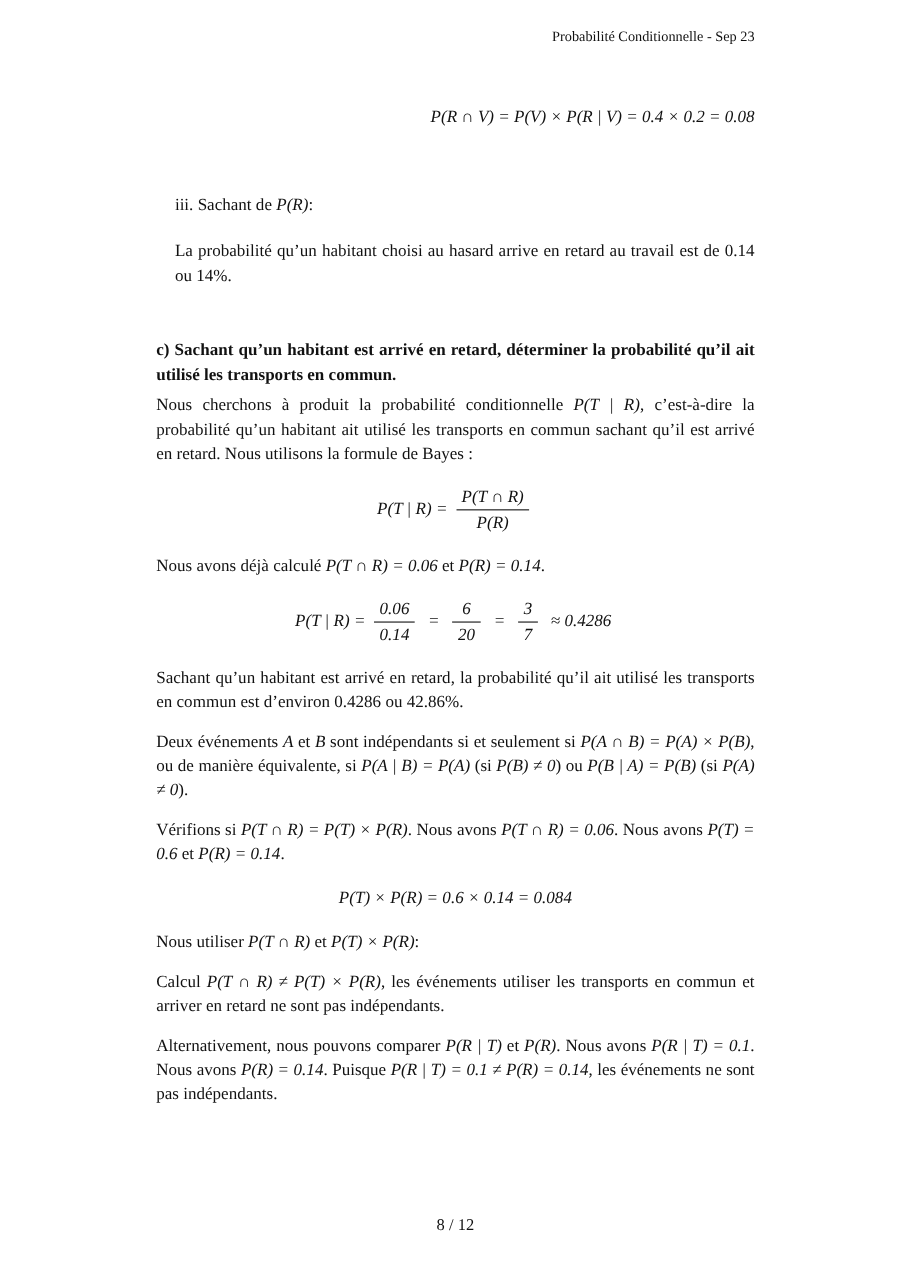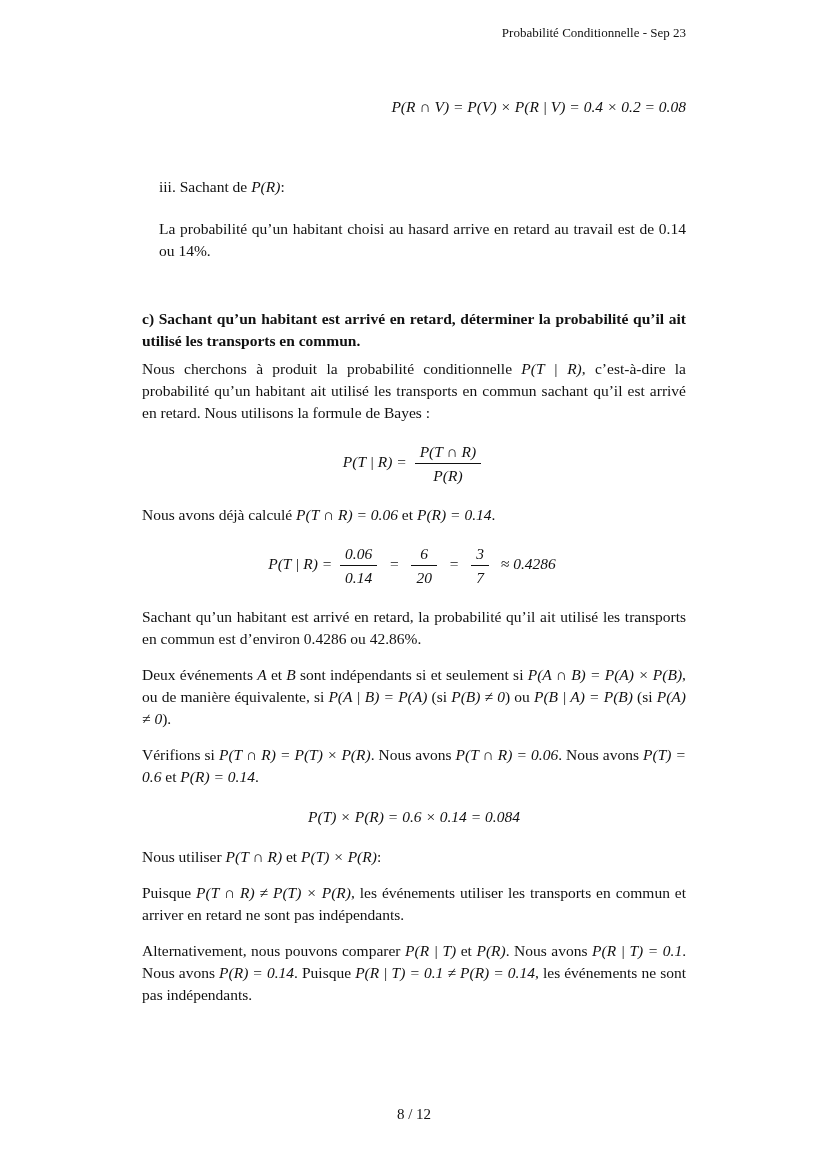--- a/index.html
+++ b/index.html
@@ -133,21 +133,21 @@
     <div class="para tight-top"><span>Deux événements </span><span class="m">A</span><span> et </span><span class="m">B</span><span> sont indépendants si et seulement si </span><span class="m">P(A ∩ B) = P(A) × P(B)</span><span>, ou de manière équivalente, si </span><span class="m">P(A | B) = P(A)</span><span> (si </span><span class="m">P(B) ≠ 0</span><span>) ou </span><span class="m">P(B | A) = P(B)</span><span> (si </span><span class="m">P(A) ≠ 0</span><span>).</span></div>
 
     <div class="para"><span>Vérifions si </span><span class="m">P(T ∩ R) = P(T) × P(R)</span><span>. Nous avons </span><span class="m">P(T ∩ R) = 0.06</span><span>. Nous avons </span><span class="m">P(T) = 0.6</span><span> et </span><span class="m">P(R) = 0.14</span><span>.</span></div>
 
 
     <div class="formula-center">P(T) × P(R) = 0.6 × 0.14 = 0.084</div>
 
     <div class="para"><span>Nous utiliser </span><span class="m">P(T ∩ R)</span><span> et </span><span class="m">P(T) × P(R)</span><span>:</span></div>
 
 
-    <div class="para"><span>Puisque </span><span class="m">P(T ∩ R) ≠ P(T) × P(R)</span><span>, les événements utiliser les transports en commun et arriver en retard ne sont pas indépendants.</span></div>
+    <div class="para"><span>Calcul </span><span class="m">P(T ∩ R) ≠ P(T) × P(R)</span><span>, les événements utiliser les transports en commun et arriver en retard ne sont pas indépendants.</span></div>
 
     <div class="para"><span>Alternativement, nous pouvons comparer </span><span class="m">P(R | T)</span><span> et </span><span class="m">P(R)</span><span>. Nous avons </span><span class="m">P(R | T) = 0.1</span><span>. Nous avons </span><span class="m">P(R) = 0.14</span><span>. Puisque </span><span class="m">P(R | T) = 0.1 ≠ P(R) = 0.14</span><span>, les événements ne sont pas indépendants.</span></div>
 
   </div>
 
   <div class="footer">
     <span>8 / 12</span>
   </div>
 
 </div>

